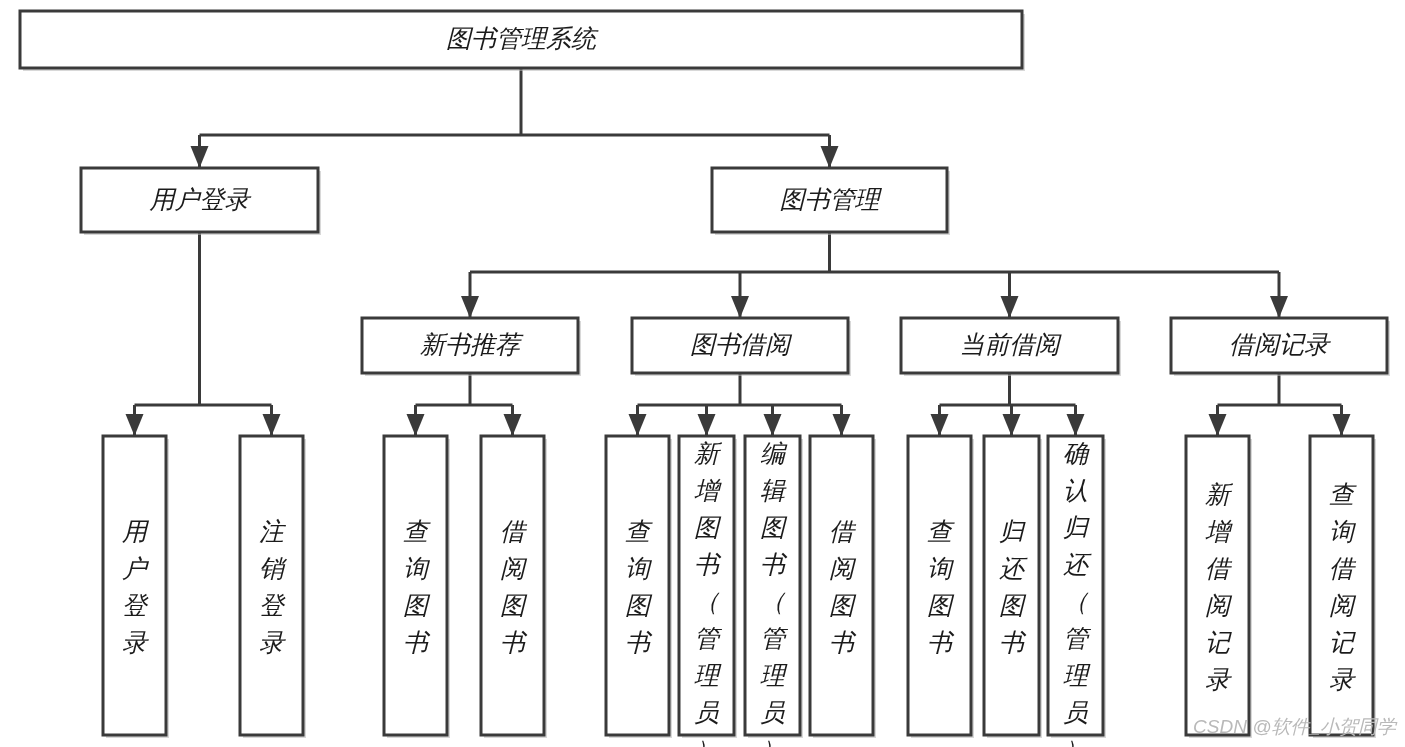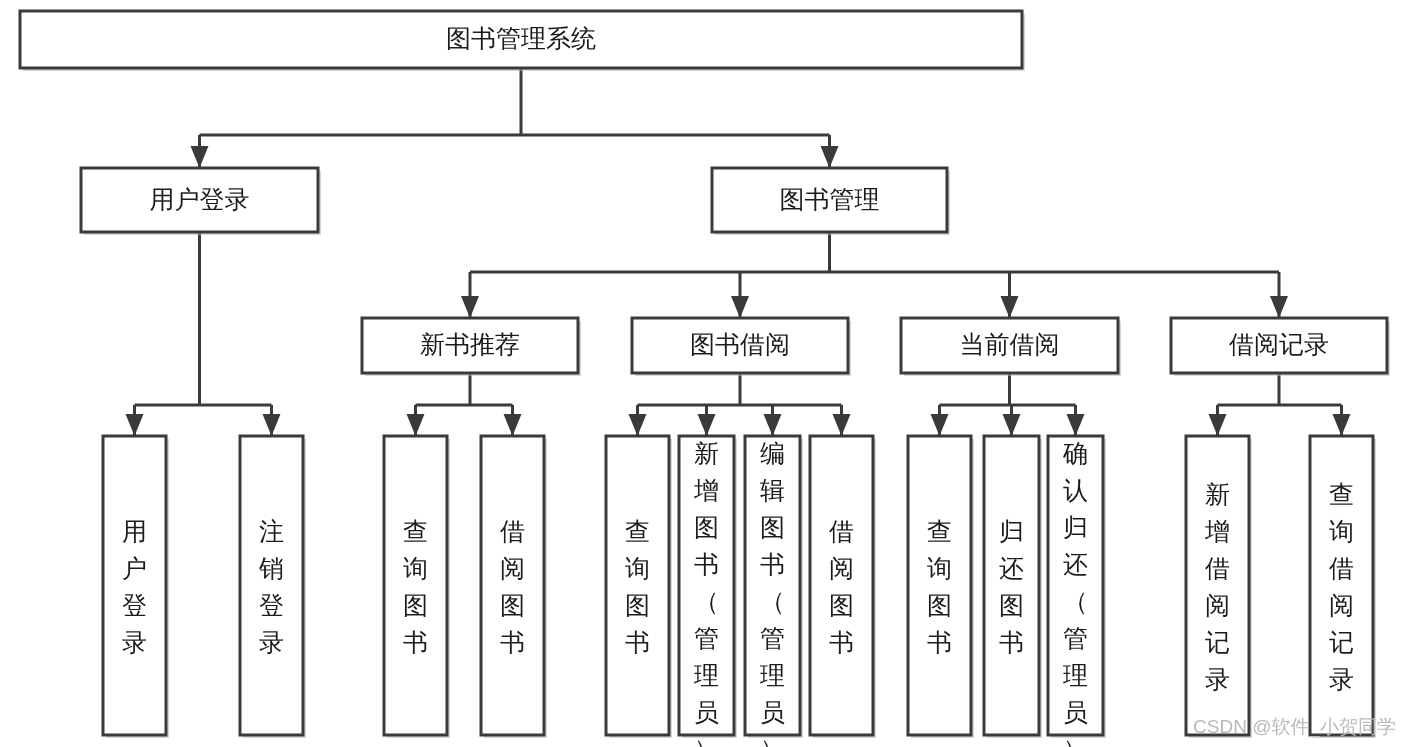--- a/index.html
+++ b/index.html
@@ -14,20 +14,21 @@
     position: relative;
     overflow: hidden;
     font-family: "Liberation Sans", "DejaVu Sans", sans-serif;
   }
   #diagram-root {
     position: absolute;
     left: 0;
     top: 0;
     width: 1405px;
     height: 747px;
+    font-style: italic;
   }
   svg.diagram-canvas {
     display: block;
     width: 1405px;
     height: 747px;
     background: #ffffff;
   }
   .node-box {
     fill: #ffffff;
     stroke: #3a3a3a;

